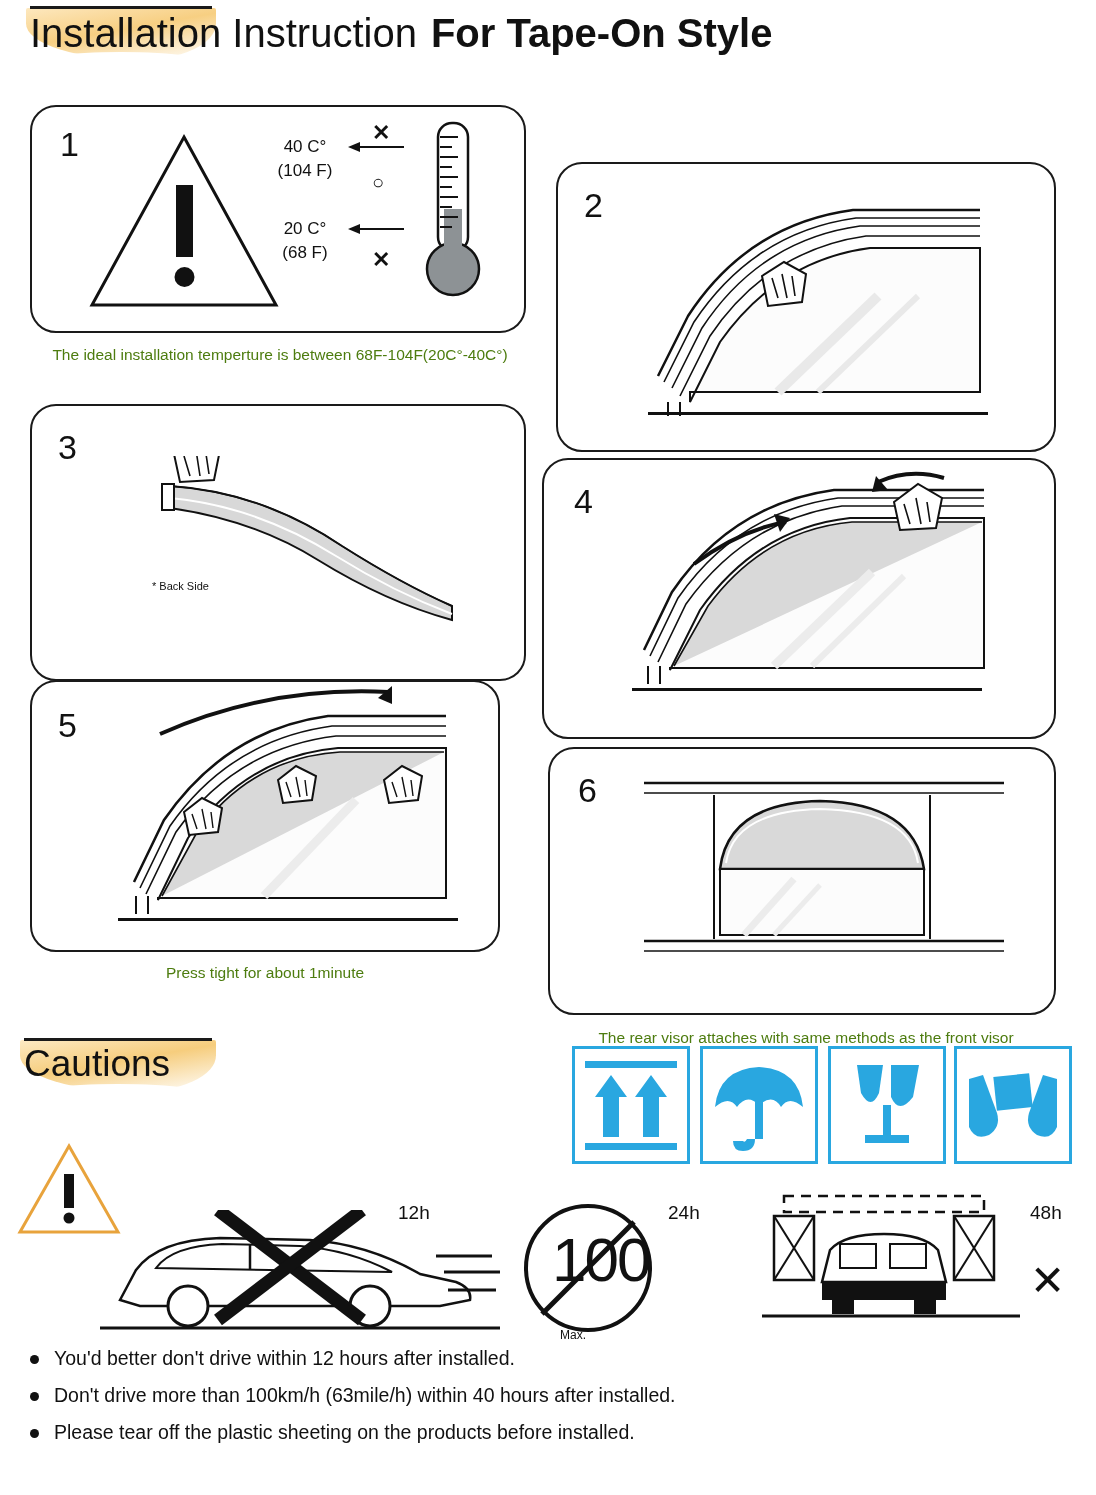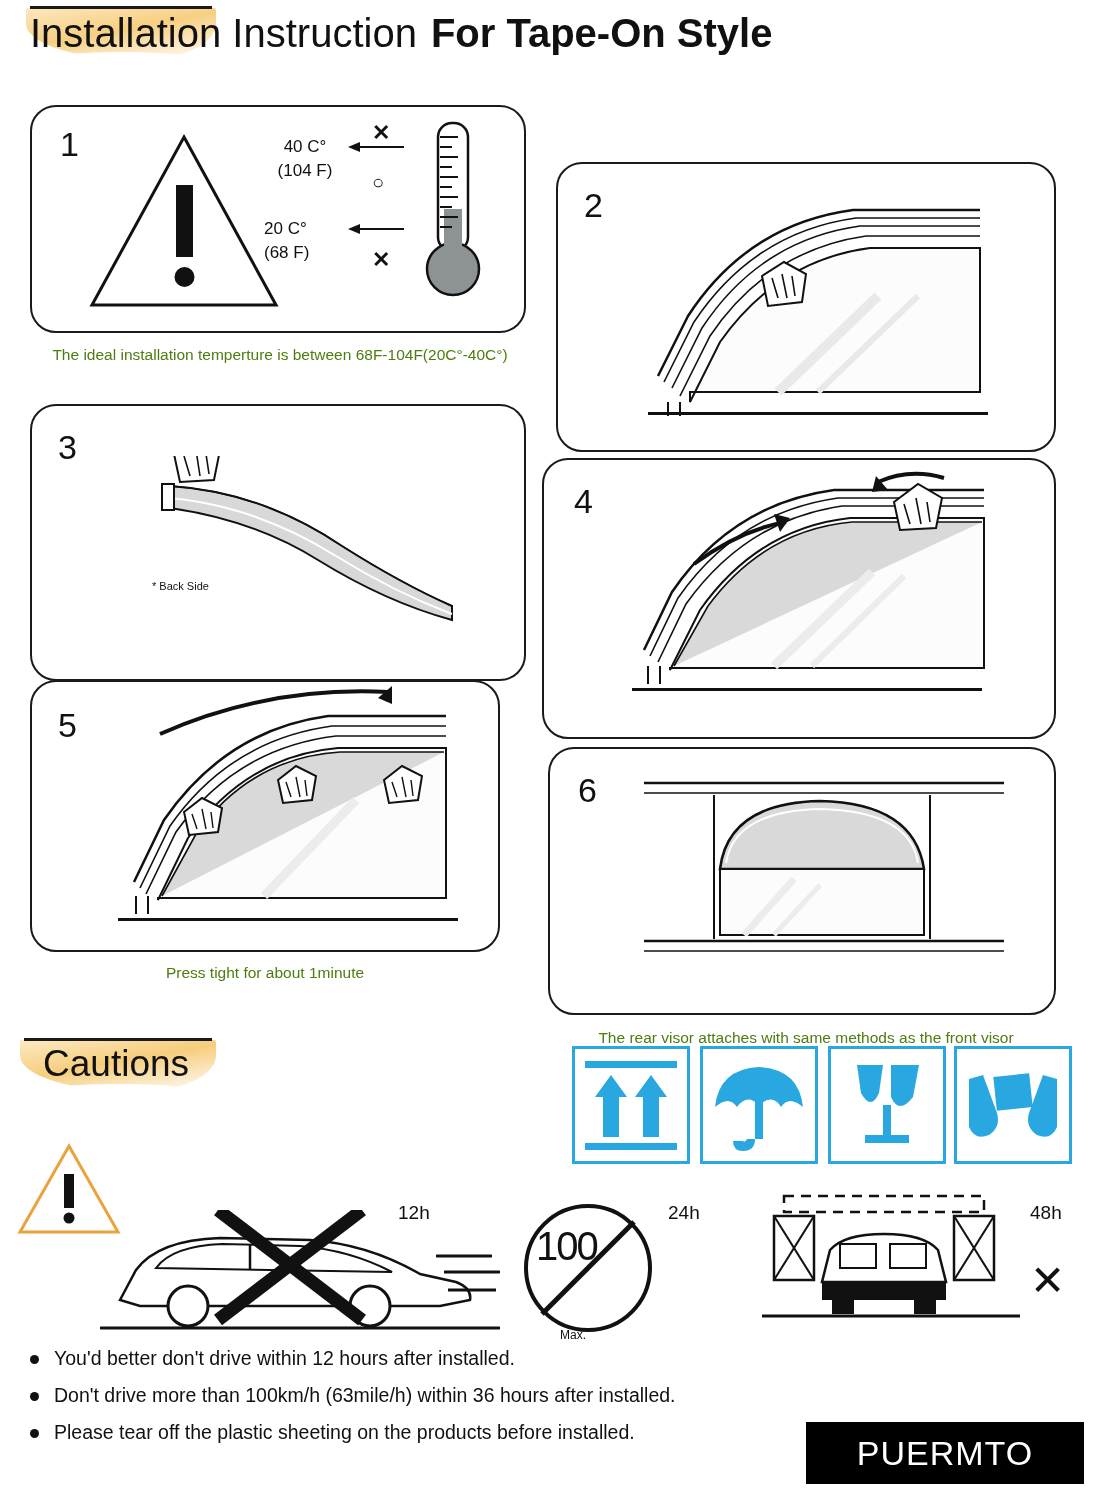--- a/index.html
+++ b/index.html
@@ -104,21 +104,20 @@
     position: absolute;
     left: 24px; top: 28px;
     width: 188px; height: 3px;
     background: #1a1a1a;
   }
   .ct-title {
     position: absolute;
     left: 24px; top: 28px;
     font-size: 37px;
     line-height: 52px;
-    margin-left: 19px;
   }
 
   .bullets {
     position: absolute;
     left: 18px; top: 330px;
     width: 790px;
   }
   .bullet {
     position: relative;
     font-size: 19.5px;
@@ -203,21 +202,21 @@
         <line x1="32" y1="90" x2="44" y2="90"></line>
         <line x1="32" y1="100" x2="50" y2="100"></line>
         <line x1="32" y1="110" x2="44" y2="110"></line>
       </g>
     </svg>
 
     <div class="abs" style="left:232px; top:28px; font-size:17px; line-height:24px; text-align:center; width:82px;">
       <div>40 C°</div>
       <div>(104 F)</div>
     </div>
-    <div class="abs" style="left:232px; top:110px; font-size:17px; line-height:24px; text-align:left; width:82px;">
+    <div class="abs" style="left:232px; top:110px; font-size:17px; line-height:24px; text-align:center; width:82px;">
       <div>20 C°</div>
       <div>(68  F)</div>
     </div>
 
     <svg class="abs" style="left:316px; top:32px;" width="56" height="16" viewBox="0 0 56 16">
       <line x1="56" y1="8" x2="8" y2="8" stroke="#111" stroke-width="2"></line>
       <polygon points="0,8 12,3 12,13" fill="#111"></polygon>
     </svg>
     <svg class="abs" style="left:316px; top:114px;" width="56" height="16" viewBox="0 0 56 16">
       <line x1="56" y1="8" x2="8" y2="8" stroke="#111" stroke-width="2"></line>
@@ -402,21 +401,21 @@
       <line x1="118" y1="0" x2="262" y2="110"></line>
       <line x1="262" y1="0" x2="118" y2="110"></line>
     </g>
   </svg>
   <div class="lbl" style="left:398px; top:192px;">12h</div>
 
   <svg class="abs" style="left:516px; top:186px;" width="160" height="150" viewBox="0 0 160 150">
     <circle cx="72" cy="72" r="62" fill="#fff" stroke="#111" stroke-width="4"></circle>
     <line x1="26" y1="118" x2="118" y2="26" stroke="#111" stroke-width="5"></line>
   </svg>
-  <div class="abs" style="left:536px; top:214px; font-size:40px; letter-spacing:-2px;">100</div>
+  <div class="abs" style="left:552px; top:214px; font-size:62px; letter-spacing:-2px;">100</div>
   <div class="abs" style="left:560px; top:318px; font-size:12px;text-align:right;">Max.</div>
   <div class="lbl" style="left:668px; top:192px;">24h</div>
 
   <svg class="abs" style="left:756px; top:180px;" width="270" height="140" viewBox="0 0 270 140">
     <rect x="28" y="6" width="200" height="16" fill="none" stroke="#111" stroke-width="2.5" stroke-dasharray="10 7"></rect>
     <rect x="18" y="26" width="40" height="64" fill="#fff" stroke="#111" stroke-width="2.5"></rect>
     <rect x="198" y="26" width="40" height="64" fill="#fff" stroke="#111" stroke-width="2.5"></rect>
     <line x1="18" y1="26" x2="58" y2="90" stroke="#111" stroke-width="2"></line>
     <line x1="58" y1="26" x2="18" y2="90" stroke="#111" stroke-width="2"></line>
     <line x1="198" y1="26" x2="238" y2="90" stroke="#111" stroke-width="2"></line>
@@ -427,18 +426,17 @@
     <rect x="158" y="110" width="22" height="14" fill="#111"></rect>
     <rect x="84" y="54" width="36" height="24" fill="#fff" stroke="#111" stroke-width="2"></rect>
     <rect x="134" y="54" width="36" height="24" fill="#fff" stroke="#111" stroke-width="2"></rect>
     <line x1="6" y1="126" x2="264" y2="126" stroke="#111" stroke-width="3"></line>
   </svg>
   <div class="lbl" style="left:1030px; top:192px;">48h</div>
   <div class="abs" style="left:1030px; top:246px; font-size:42px; font-weight:400;">✕</div>
 
   <div class="bullets">
     <div class="bullet">You'd better don't drive within 12 hours after installed.</div>
-    <div class="bullet">Don't drive more than 100km/h (63mile/h) within 36 hours after installed.</div>
+    <div class="bullet">Don't drive more than 100km/h (63mile/h) within 40 hours after installed.</div>
     <div class="bullet">Please tear off the plastic sheeting on the products before installed.</div>
   </div>
 
-  <div class="brand">PUERMTO</div>
 </div>
 
 </body></html>

